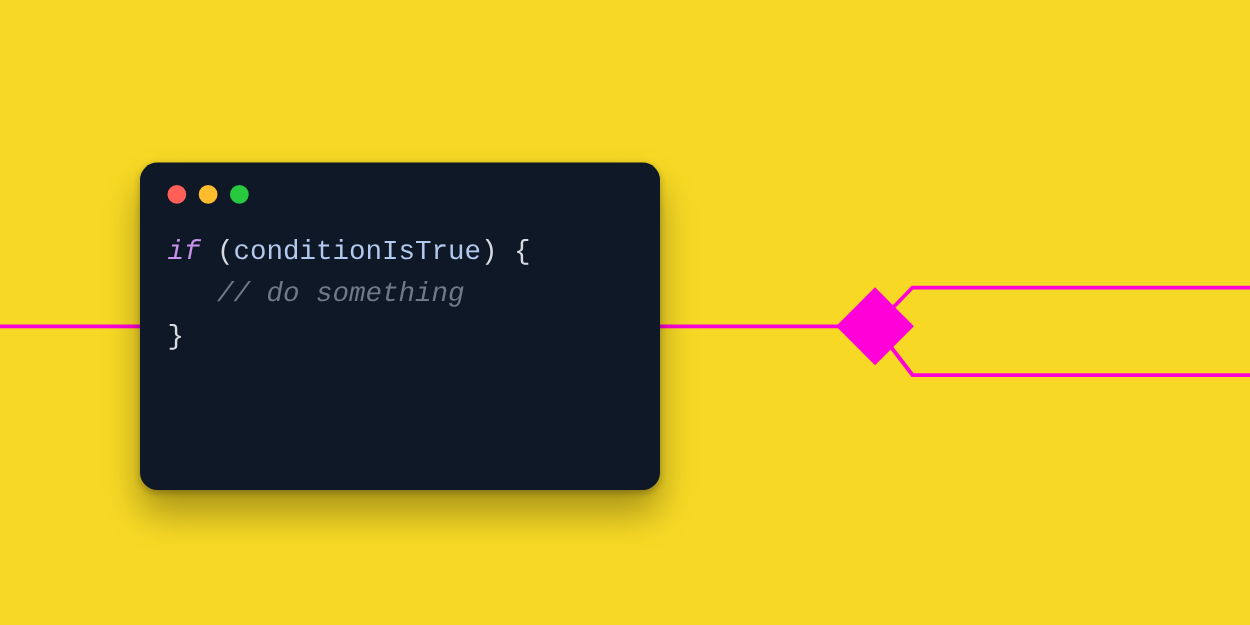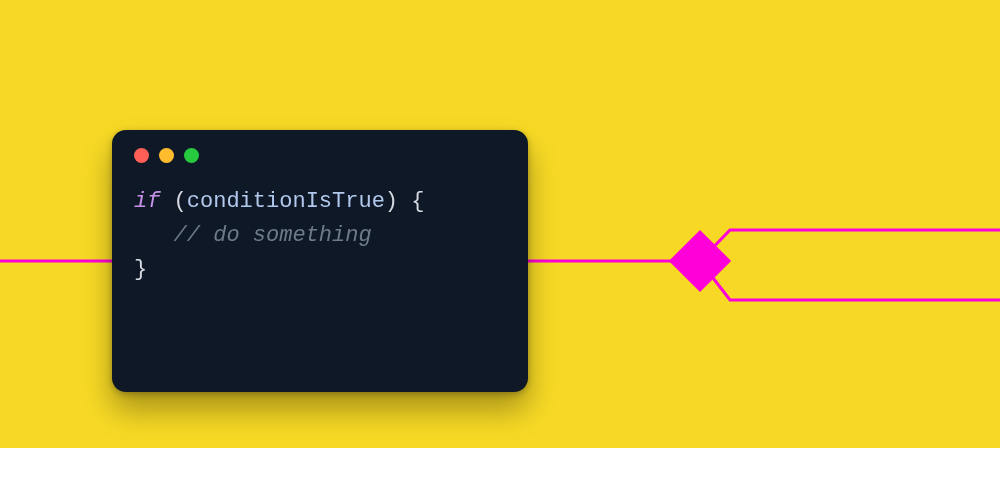--- a/index.html
+++ b/index.html
@@ -6,21 +6,21 @@
     margin: 0;
     padding: 0;
     width: 1000px;
     height: 500px;
     overflow: hidden;
     font-family: ui-monospace, SFMono-Regular, "SF Mono", Menlo, Consolas, "Liberation Mono", monospace;
   }
   .stage {
     position: relative;
     width: 1000px;
-    height: 448px;
+    height: 500px;
   }
   .flowlines {
     position: absolute;
     inset: 0;
     width: 1000px;
     height: 500px;
     pointer-events: none;
   }
   .card {
     position: absolute;

